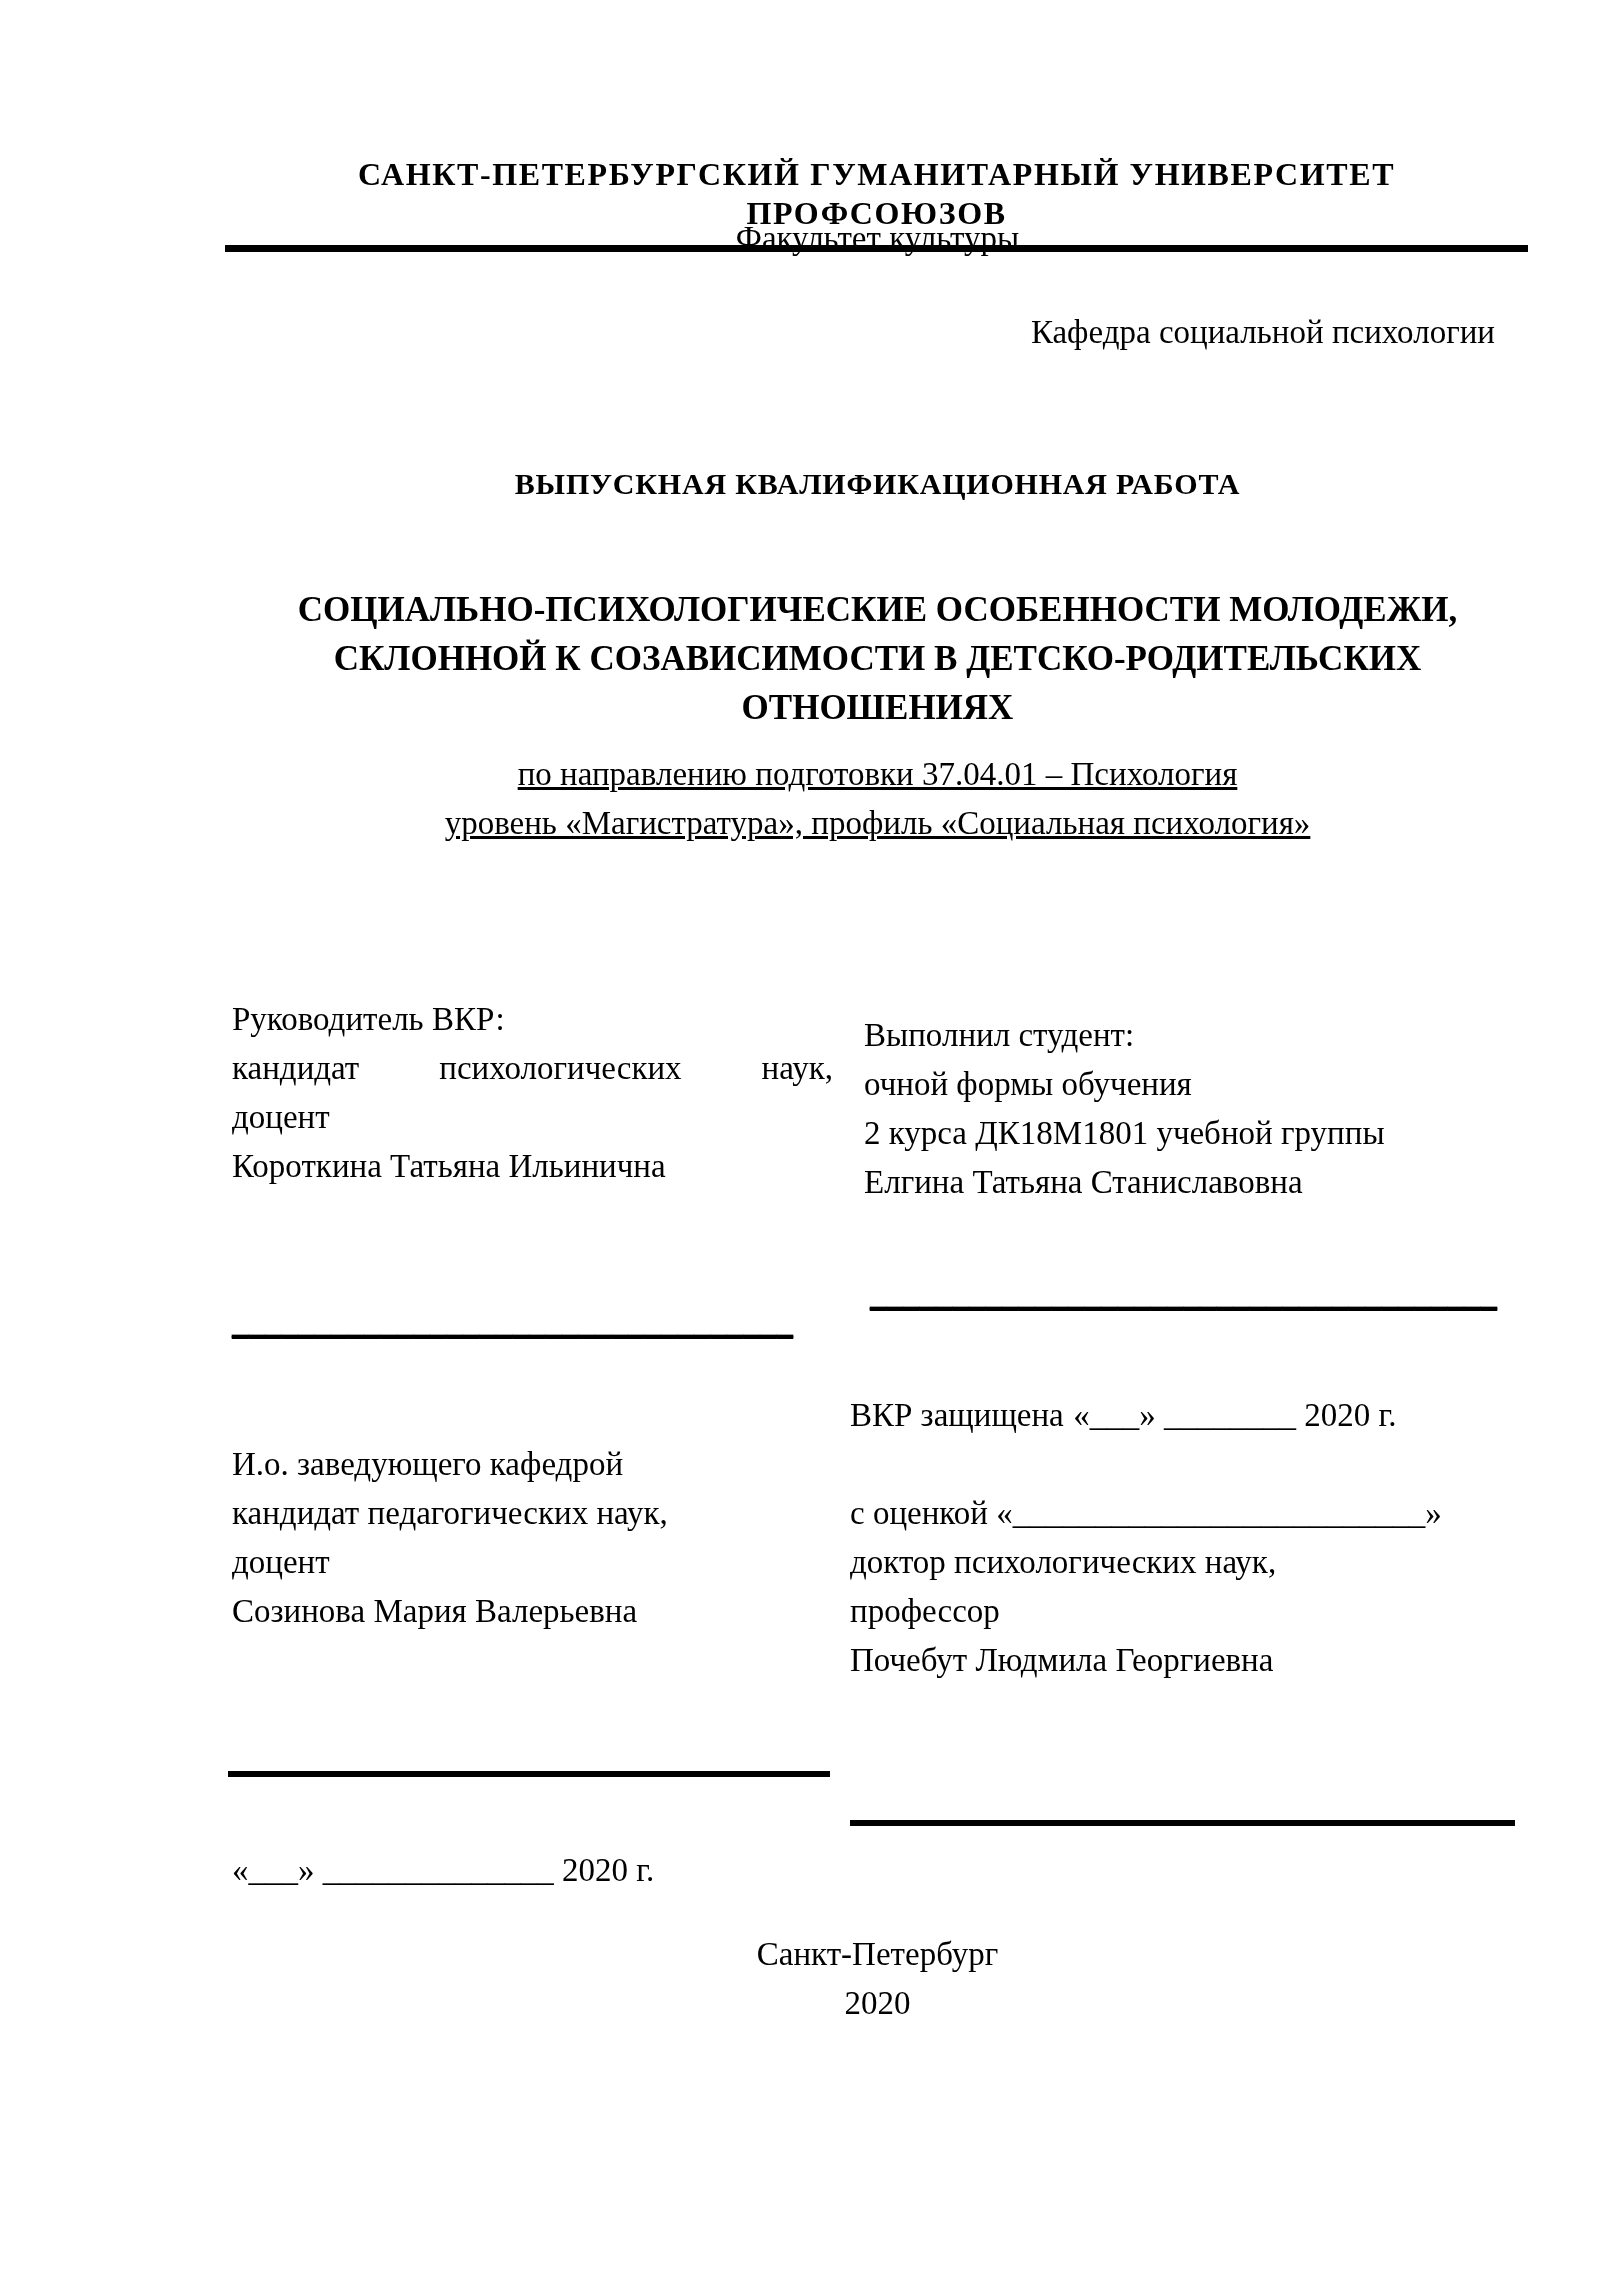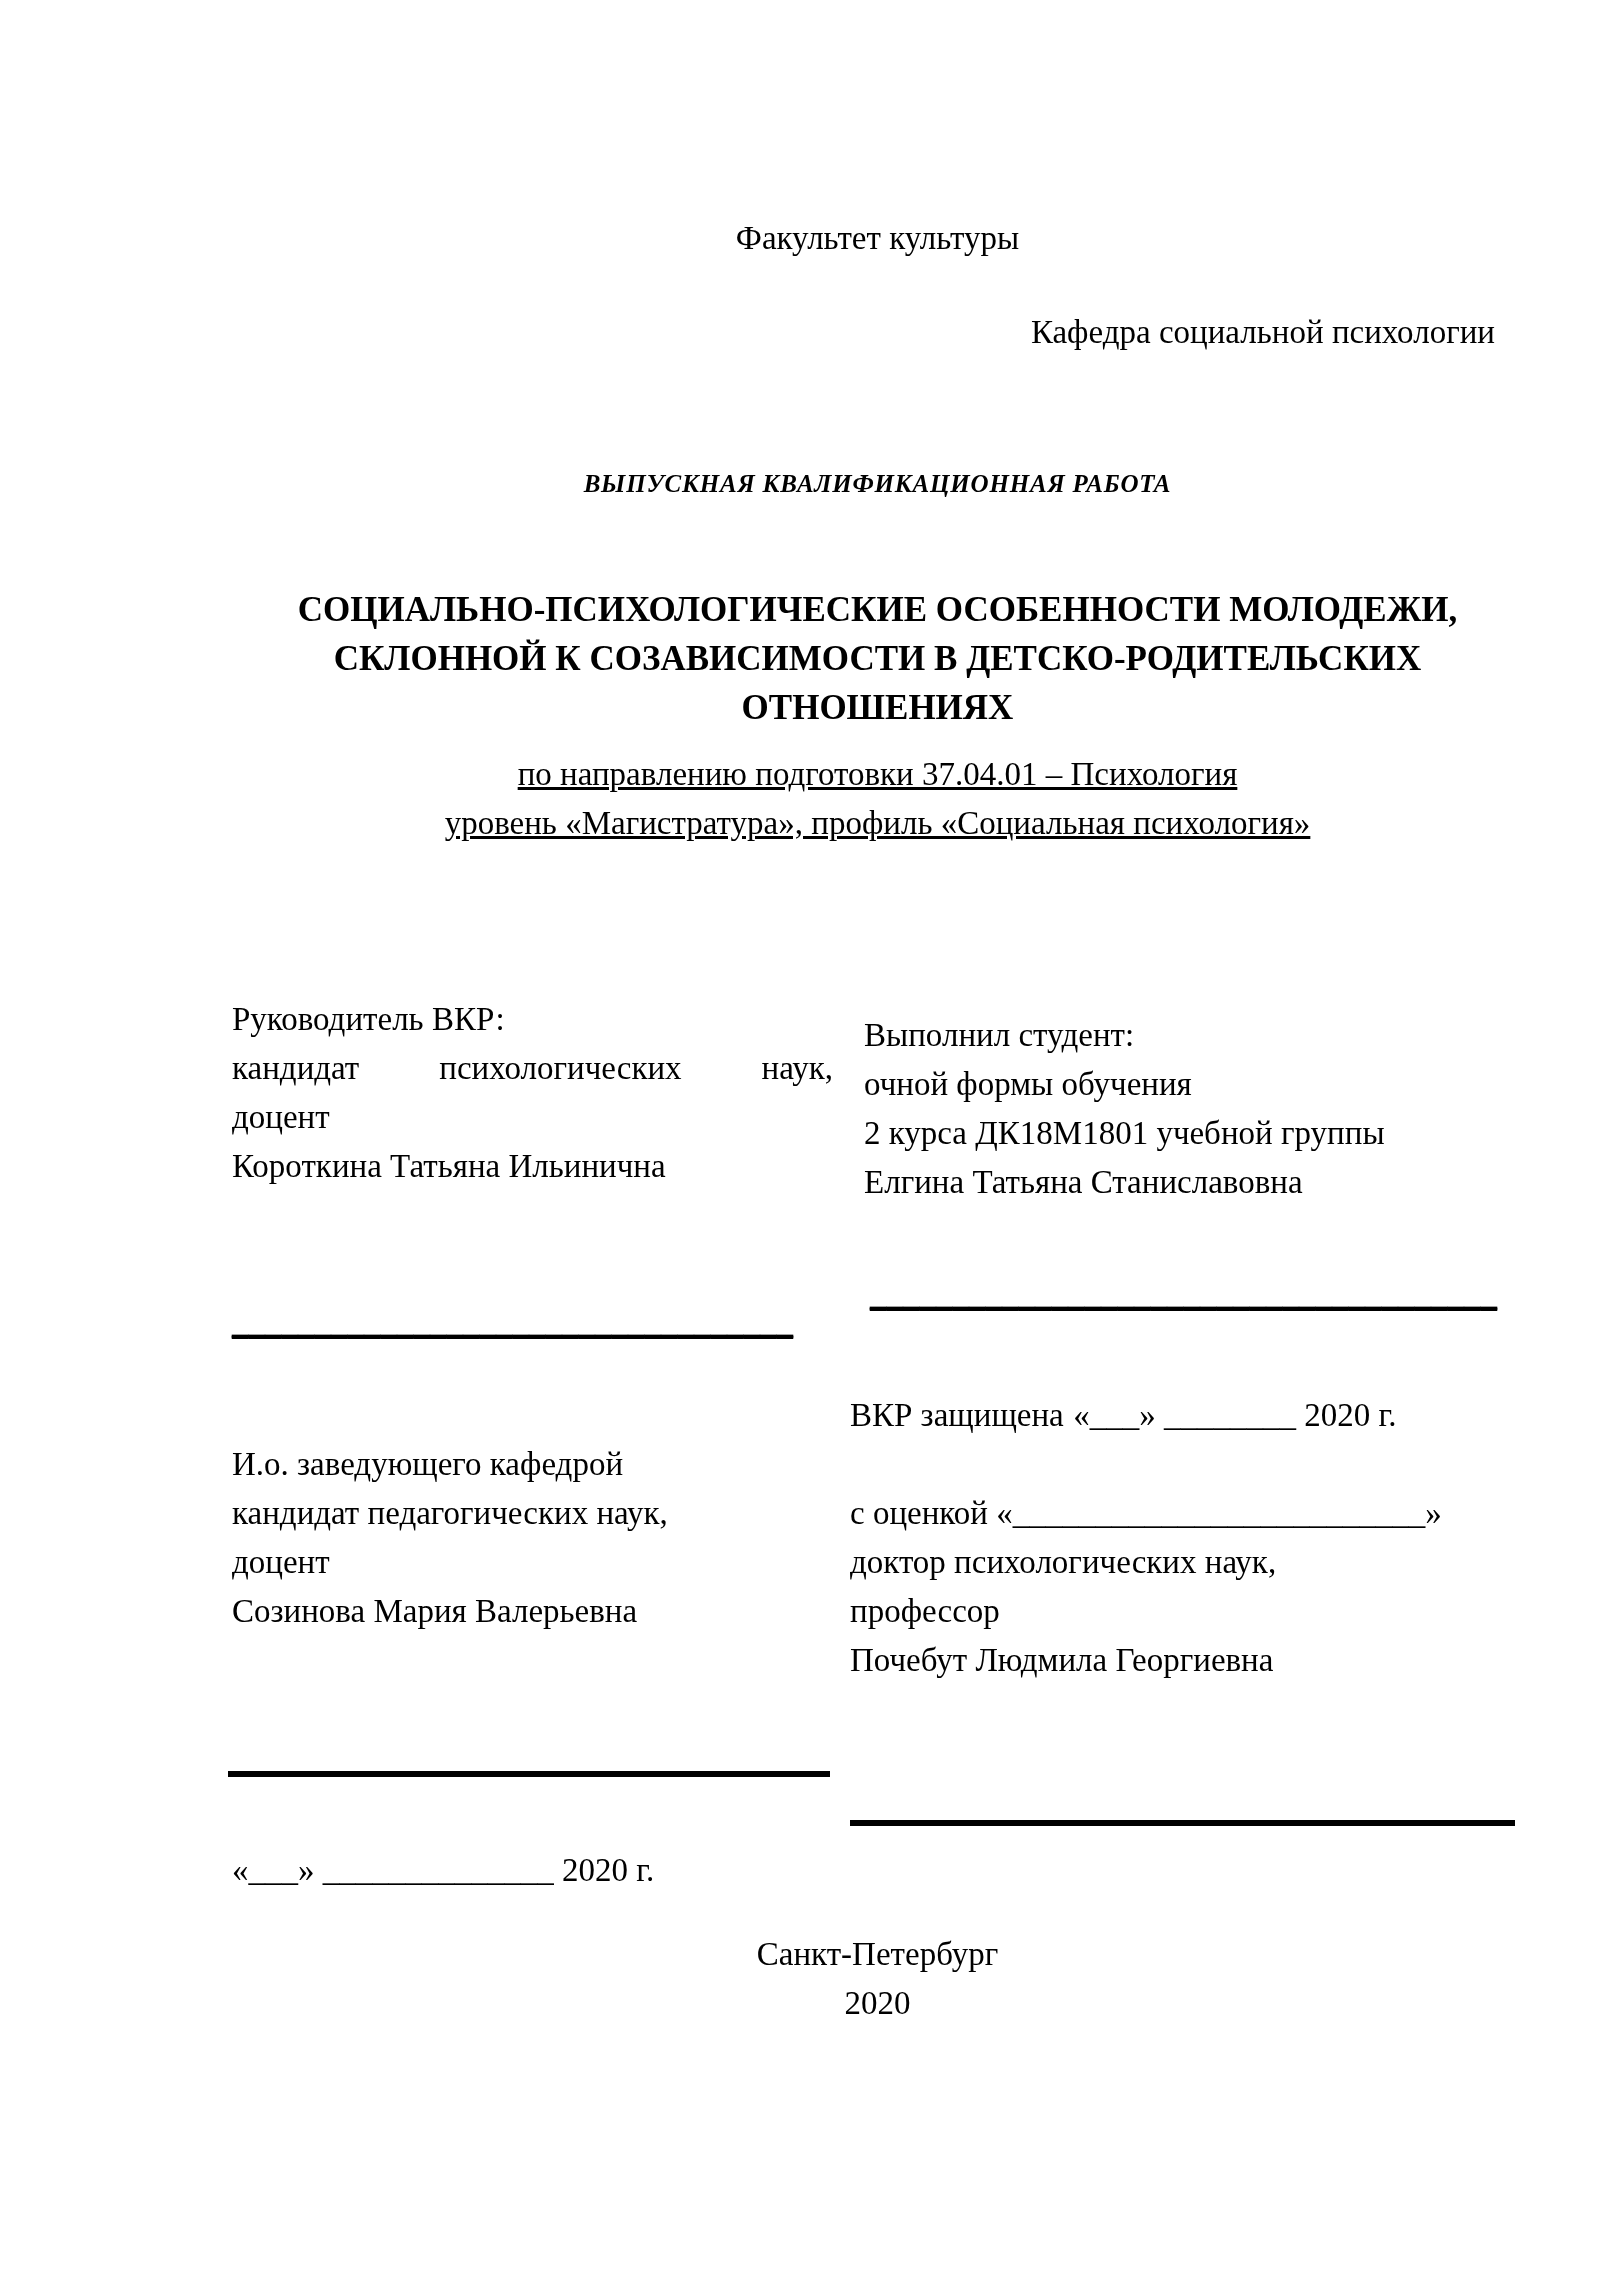--- a/index.html
+++ b/index.html
@@ -19,40 +19,43 @@
   .uni-header {
     left:225px; top:155px; width:1303px;
     text-align:center;
     font-weight:bold;
     font-size:32px;
     line-height:39px;
     letter-spacing:1.6px;
     padding-bottom:11.8px;
     border-bottom:7px solid #000;
   }
-  .work-type { font-size:25px; font-weight:bold; letter-spacing:0.8px;font-style:italic; }
+  .work-type { font-size:30px; font-weight:bold; letter-spacing:0.8px; }
   .topic { font-size:35px; font-weight:bold; line-height:49px; }
   .justify { text-align:justify; text-align-last:justify; }
   .col .line { min-height:49px; white-space:nowrap; }
   .sig-underscores {
     font-weight:bold;
     white-space:nowrap;
     text-shadow:0 1.2px 0 #000, 0 2.4px 0 #000;
   }
   .rule {
     height:0;
     border-bottom:6.3px solid #000;
   }
   .bold-label { font-weight:normal; margin-right:9.4px; }
 </style>
 </head>
 <body>
 
 <div class="page">
 
+  <div class="abs uni-header">
+    <span>САНКТ-ПЕТЕРБУРГСКИЙ ГУМАНИТАРНЫЙ УНИВЕРСИТЕТ ПРОФСОЮЗОВ</span>
+  </div>
 
   <div class="abs center" style="left:232px; top:214px; width:1291px;">Факультет культуры</div>
 
   <div class="abs" style="top:272px; right:128px;margin-top:36px;">Кафедра социальной психологии</div>
 
   <div class="abs center work-type" style="left:232px; top:459px; width:1291px;">ВЫПУСКНАЯ КВАЛИФИКАЦИОННАЯ РАБОТА</div>
 
   <div class="abs center topic" style="left:166px; top:557px; width:1423px;margin-top:28px;">
     <div>СОЦИАЛЬНО-ПСИХОЛОГИЧЕСКИЕ ОСОБЕННОСТИ МОЛОДЕЖИ,</div>
     <div>СКЛОННОЙ К СОЗАВИСИМОСТИ В ДЕТСКО-РОДИТЕЛЬСКИХ</div>

